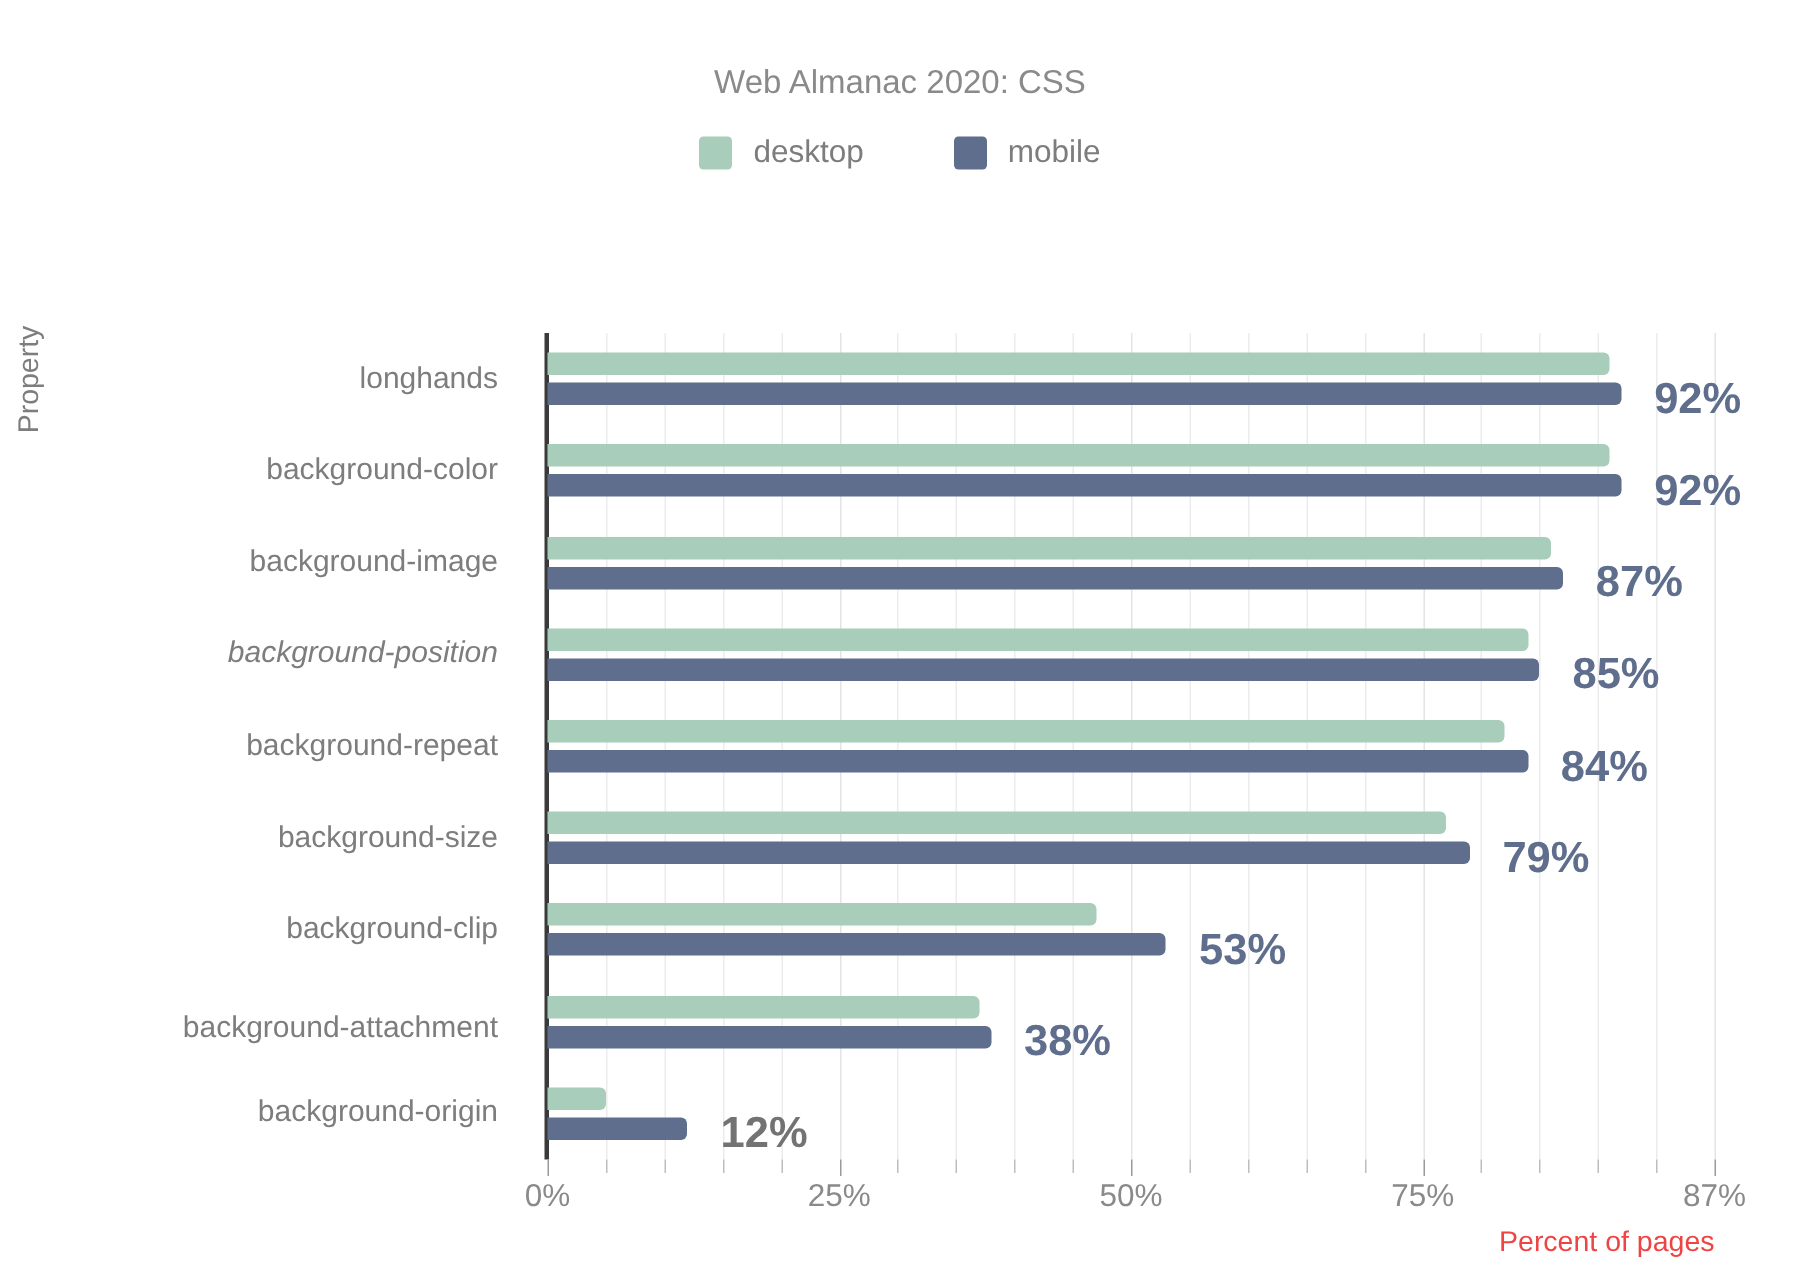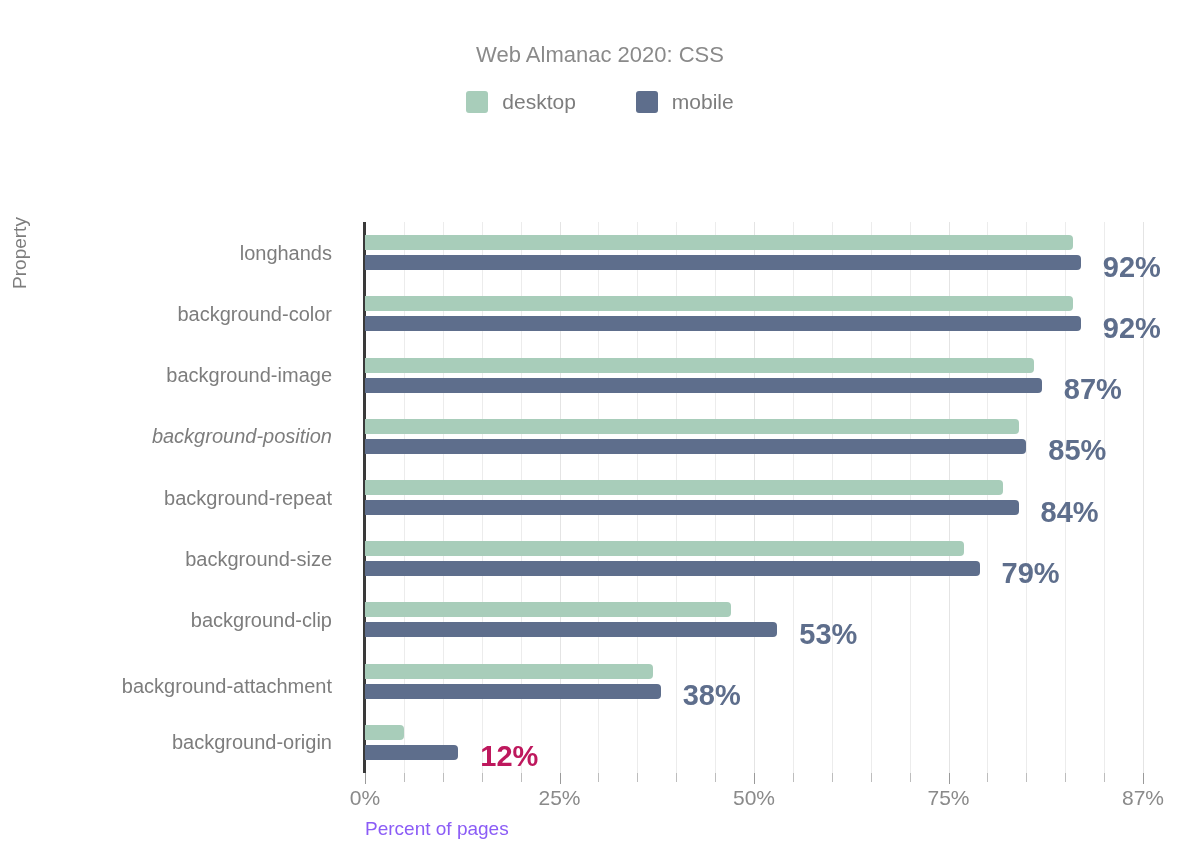--- a/index.html
+++ b/index.html
@@ -165,23 +165,23 @@
     transform: translateX(-50%);
     font-size: 21px;
     color: #8a8a8a;
     white-space: nowrap;
   }
   .x-axis-title {
     position: absolute;
     left: 365px;
     top: 818px;
     width: 778px;
-    text-align: left;
+    text-align: right;
     font-size: 19px;
-    color: #8b5cf6;
+    color: #ef4444;
   }
 </style>
 </head>
 <body>
 
 <div class="chart-header">
   <div class="chart-subtitle">Web Almanac 2020: CSS</div>
 </div>
 
 <div class="legend">
@@ -256,21 +256,21 @@
       </div>
     <div id="value-labels">
         <div class="value-label" style="left: 737.76px; top: 44.6111px; color: rgb(94, 110, 140);">92%</div>
         <div class="value-label" style="left: 737.76px; top: 105.833px; color: rgb(94, 110, 140);">92%</div>
         <div class="value-label" style="left: 698.86px; top: 167.056px; color: rgb(94, 110, 140);">87%</div>
         <div class="value-label" style="left: 683.3px; top: 228.278px; color: rgb(94, 110, 140);">85%</div>
         <div class="value-label" style="left: 675.52px; top: 289.5px; color: rgb(94, 110, 140);">84%</div>
         <div class="value-label" style="left: 636.62px; top: 350.722px; color: rgb(94, 110, 140);">79%</div>
         <div class="value-label" style="left: 434.34px; top: 411.944px; color: rgb(94, 110, 140);">53%</div>
         <div class="value-label" style="left: 317.64px; top: 473.167px; color: rgb(94, 110, 140);">38%</div>
-        <div class="value-label" style="left: 115.36px; top: 534.389px; color: #be185d;">12%</div>
+        <div class="value-label" style="left: 115.36px; top: 534.389px; color: #737373;">12%</div>
       </div>
   </div>
 </div>
 
 <div class="x-axis" id="x-axis">
     <div class="x-tick major" style="left: 0px;"></div>
     <div class="x-tick" style="left: 38.9px;"></div>
     <div class="x-tick" style="left: 77.8px;"></div>
     <div class="x-tick" style="left: 116.7px;"></div>
     <div class="x-tick" style="left: 155.6px;"></div>

